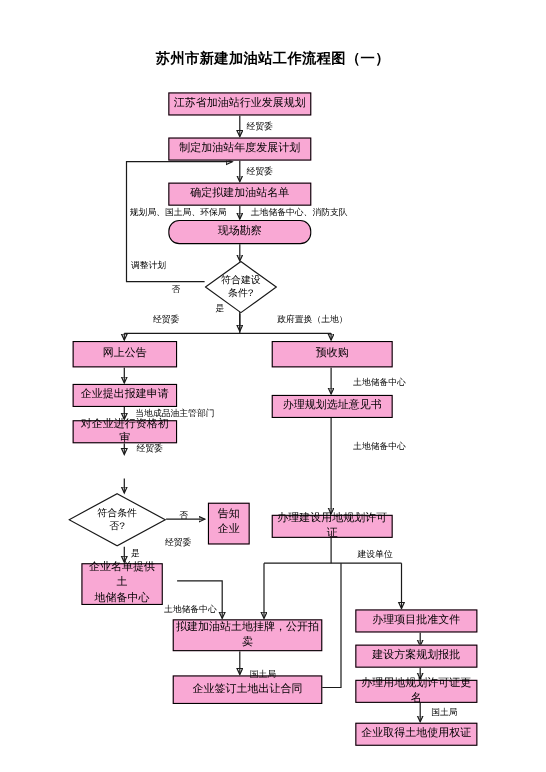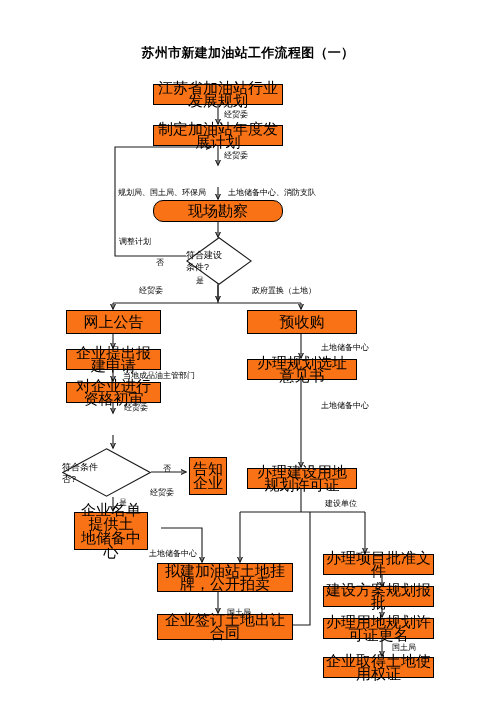--- a/index.html
+++ b/index.html
@@ -30,29 +30,29 @@
     text-align: center;
     font-size: 13px;
     font-weight: bold;
     letter-spacing: 0.3px;
     font-family: "Liberation Serif", "DejaVu Serif", serif;
   }
   .node {
     position: absolute;
     box-sizing: border-box;
     border: 1px solid #000000;
-    background: #f97316;
+    background: #f9a8d4;
     display: flex;
     align-items: center;
     justify-content: center;
     text-align: center;
-    font-size: 15px;
+    font-size: 10px;
     line-height: 13px;
     padding: 1px 2px;
-    font-family: Liberation Serif, serif;
+    font-family: Liberation Mono, monospace;
     z-index: 3;
   }
   .node.two-line {
     line-height: 14px;
   }
   .diamond {
     position: absolute;
     box-sizing: border-box;
     z-index: 3;
   }
@@ -62,26 +62,26 @@
     width: 100%;
     height: 100%;
   }
   .diamond .dlabel {
     position: absolute;
     left: 0; top: 0;
     width: 100%;
     height: 100%;
     display: flex;
     flex-direction: column;
-    align-items: flex-start;
+    align-items: center;
     justify-content: center;
     text-align: center;
     font-size: 9px;
     line-height: 12px;
-    font-family: Liberation Sans, sans-serif;
+    font-family: Liberation Mono, monospace;
   }
   .edgelabel {
     position: absolute;
     font-size: 8px;
     line-height: 10px;
     white-space: nowrap;
     color: #000000;
     font-family: "Liberation Serif", "DejaVu Serif", serif;
     z-index: 4;
   }
@@ -163,20 +163,23 @@
   </svg>
 
   <div class="node" style="left:153px; top:84px; width:130px; height:21px;">
     <span>江苏省加油站行业发展规划</span>
   </div>
 
   <div class="node" style="left:153px; top:125px; width:130px; height:21px;">
     <span>制定加油站年度发展计划</span>
   </div>
 
+  <div class="node" style="left:153px; top:166px; width:130px; height:21px;">
+    <span>确定拟建加油站名单</span>
+  </div>
 
   <div class="node" style="left:153px; top:200px; width:130px; height:22px;border-radius:10px;">
     <span>现场勘察</span>
   </div>
 
   <div class="diamond" style="left:186px; top:237px; width:66px; height:48px;">
     <svg class="dshape" viewBox="0 0 66 48" preserveAspectRatio="none">
       <polygon points="33,0.8 65.2,24 33,47.2 0.8,24" fill="#ffffff" stroke="#1a1a1a" stroke-width="1.1"></polygon>
     </svg>
     <div class="dlabel">

